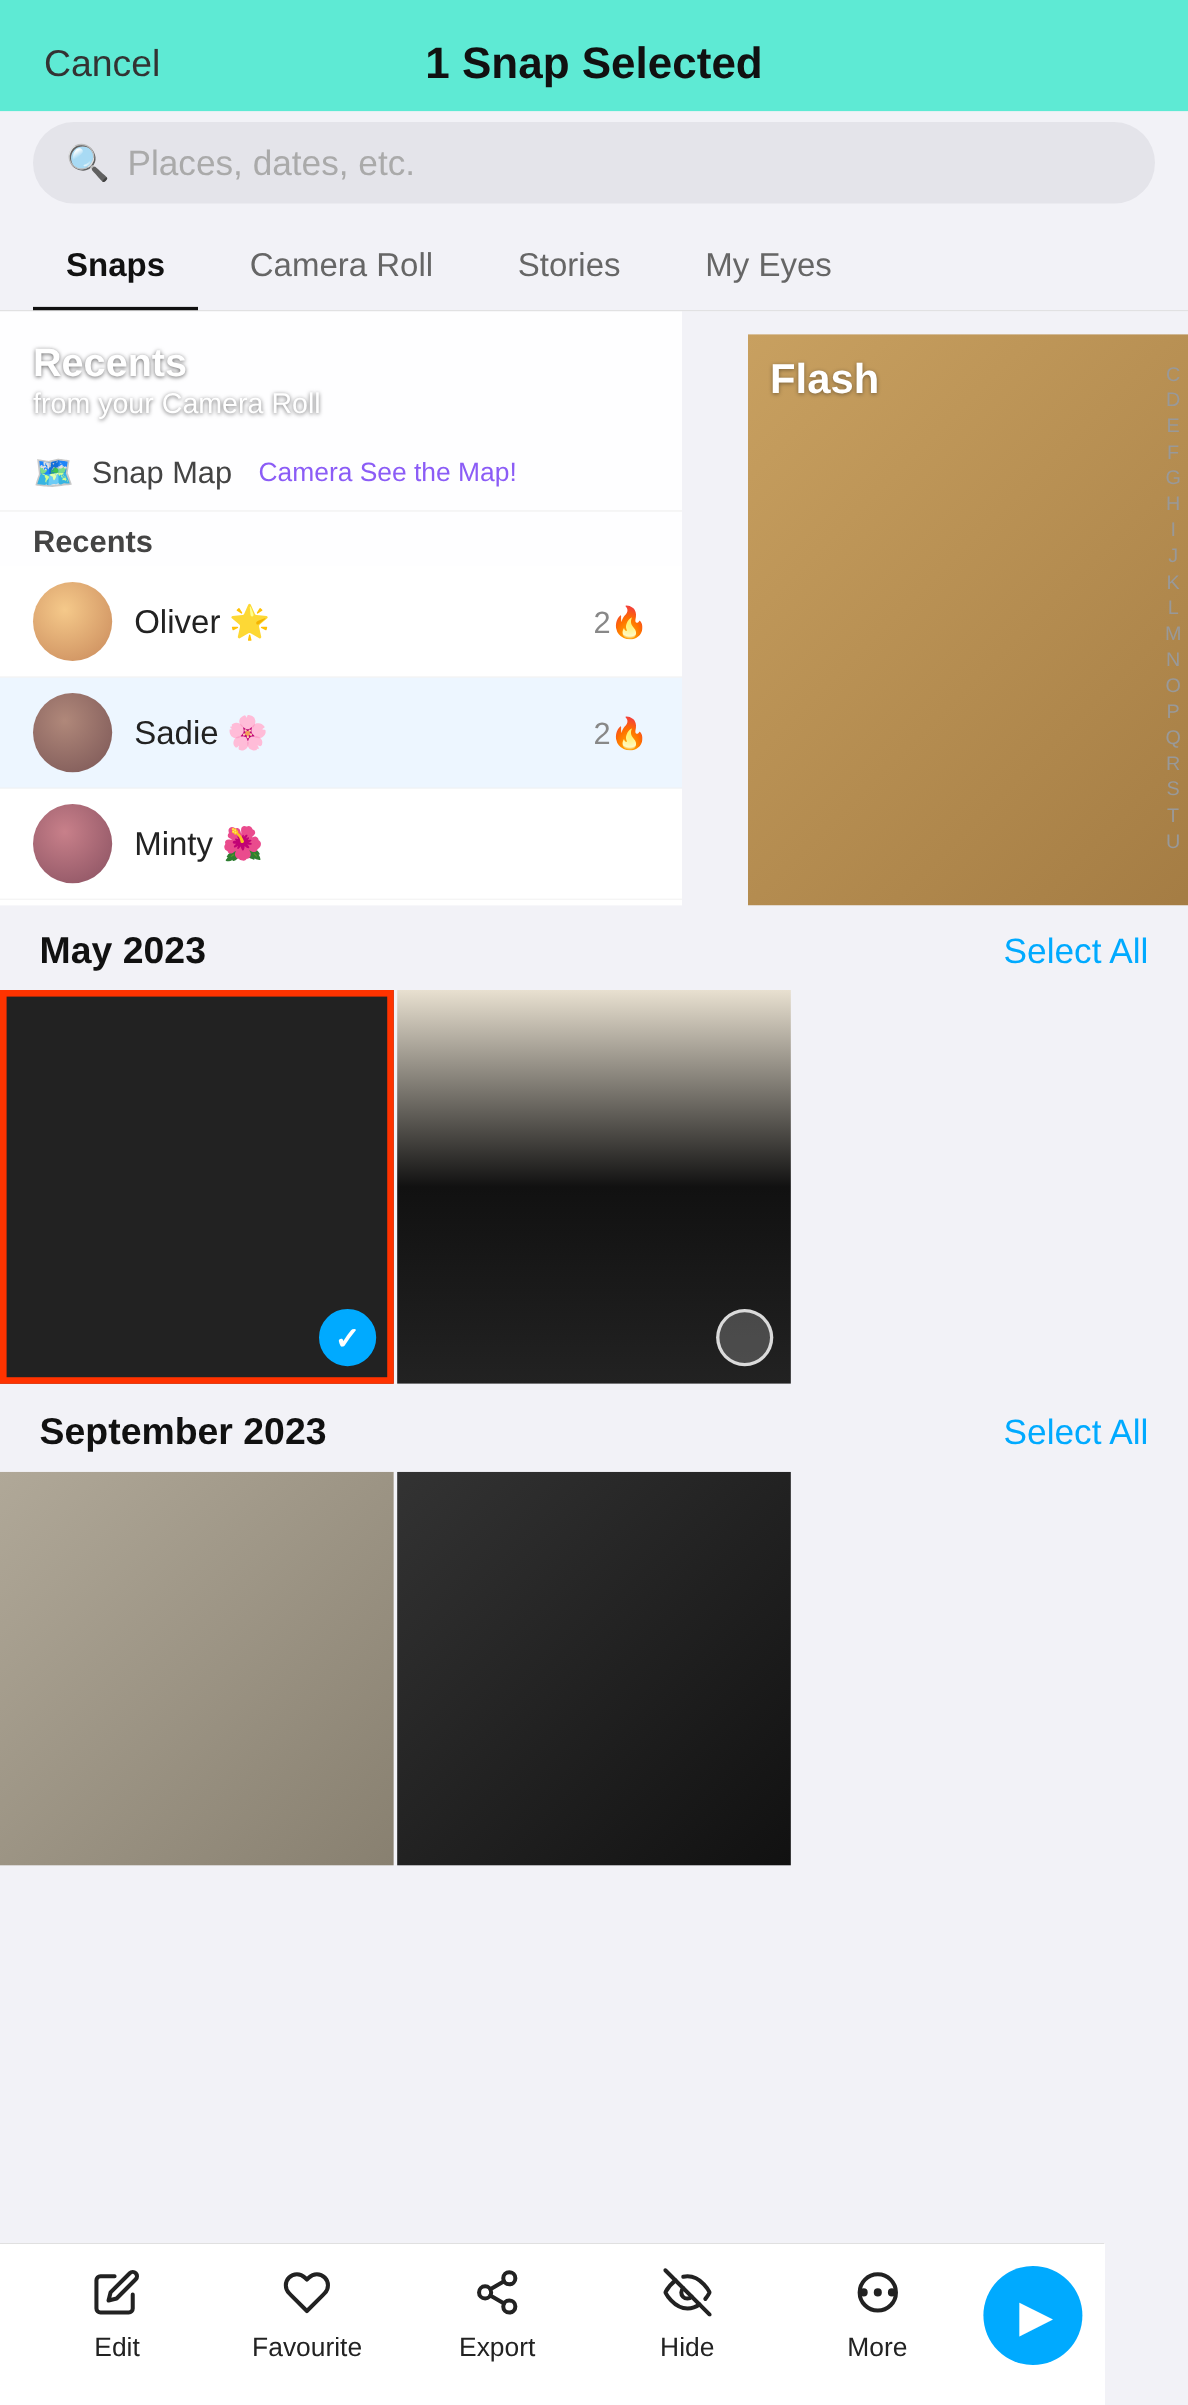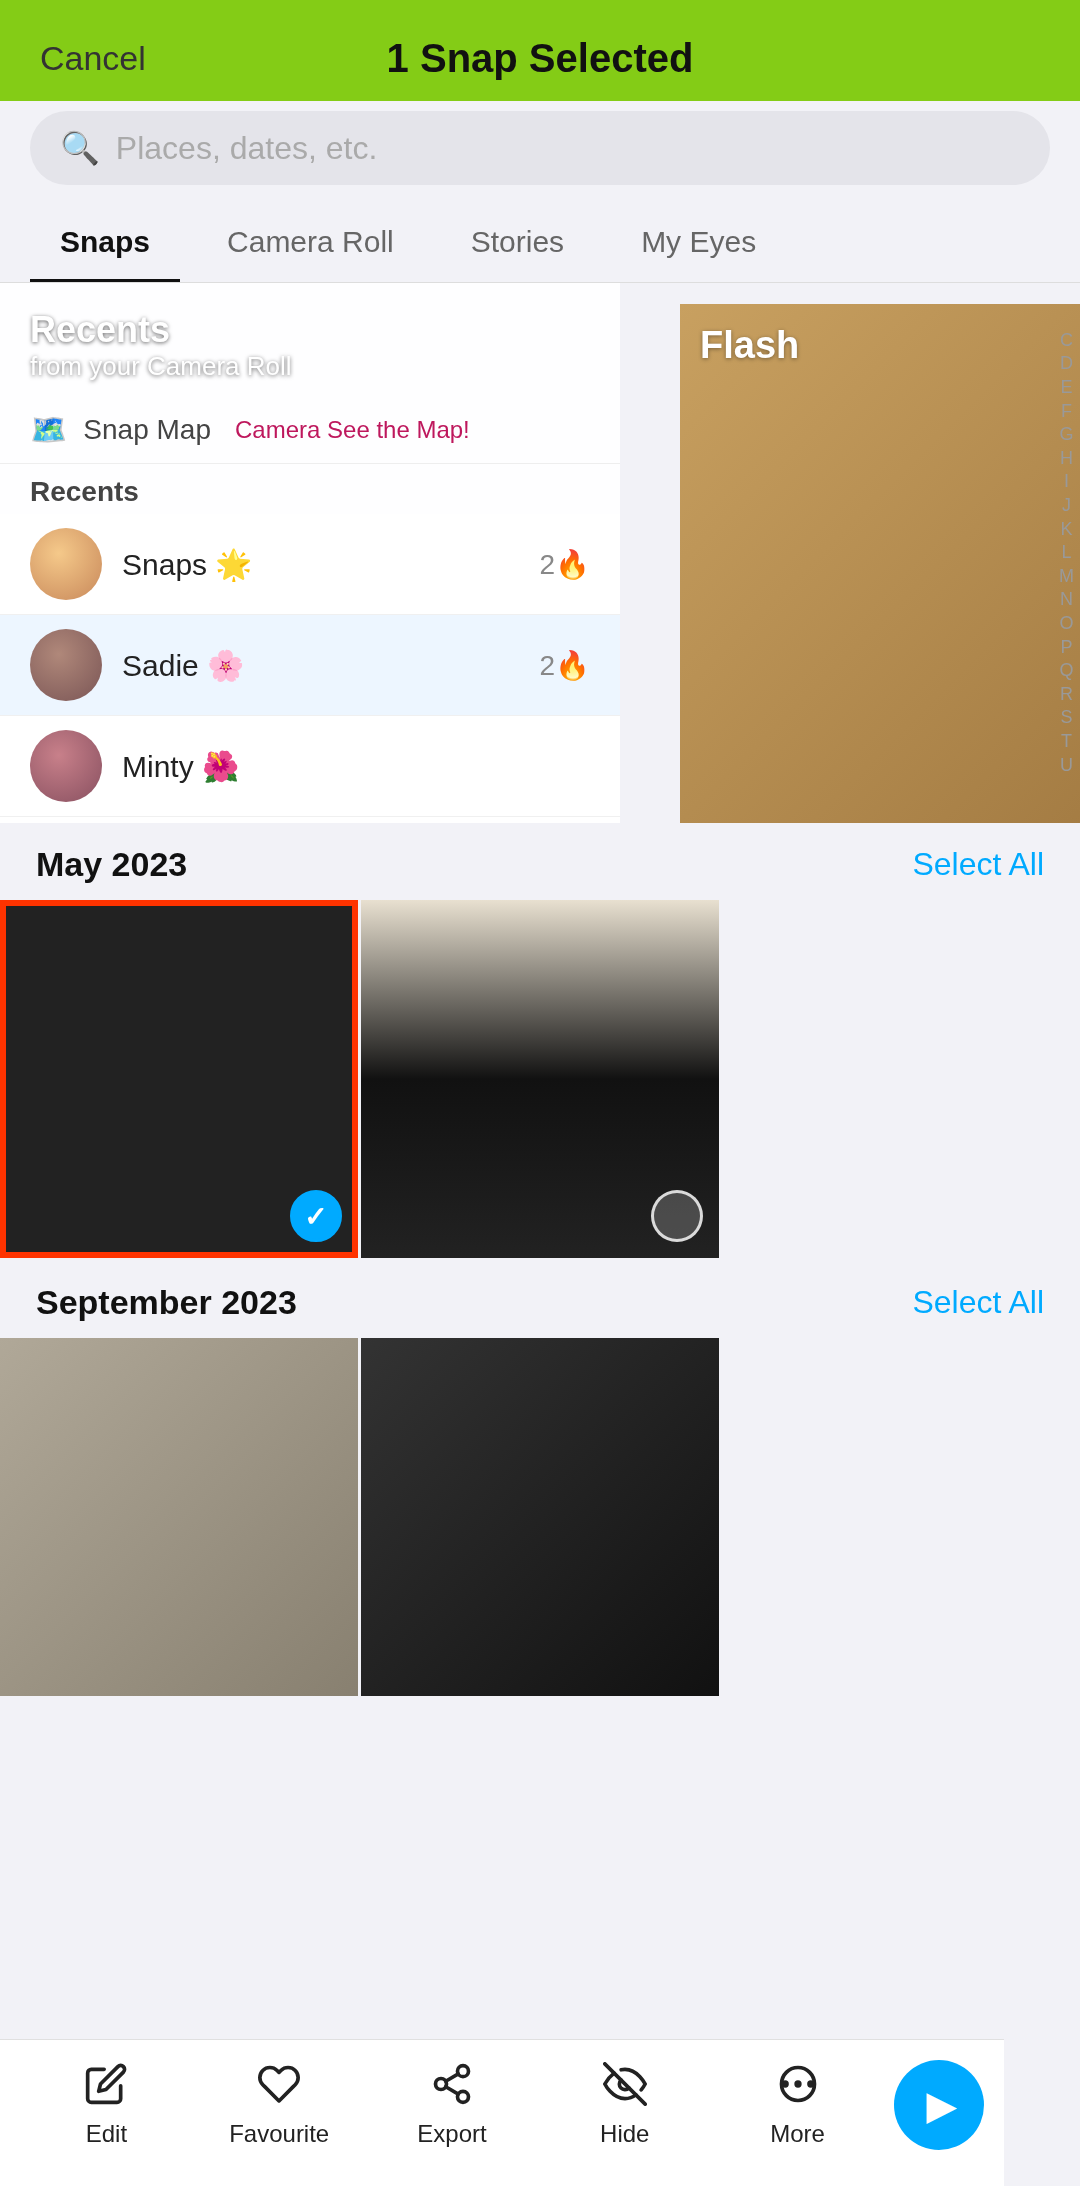--- a/index.html
+++ b/index.html
@@ -12,21 +12,21 @@
       overflow-x: hidden;
       position: relative;
     }
 
     
     .header {
       display: flex;
       align-items: center;
       justify-content: center;
       padding: 36px 40px 20px;
-      background: #84cc16;
+      background: #5eead4;
       position: relative;
     }
     .cancel-btn {
       position: absolute;
       left: 40px;
       font-size: 34px;
       color: #333;
       background: none;
       border: none;
       cursor: pointer;
@@ -373,28 +373,28 @@
 
   <div class="big-overlay">
     <div class="big-overlay-header">
       <div class="big-overlay-recents-title">Recents</div>
       <div class="big-overlay-recents-sub">from your Camera Roll</div>
     </div>
 
     <div class="overlay-snap-map-row">
       <span style="font-size:30px;">🗺️</span>
       <span style="font-size:28px; color:#444;">Snap Map</span>
-      <span style="font-size:24px; color:#be185d; margin-left:8px;">Camera See the Map!</span>
+      <span style="font-size:24px; color:#8b5cf6; margin-left:8px;">Camera See the Map!</span>
     </div>
 
     <div class="recents-section-label">Recents</div>
 
     <div class="friend-row">
       <div class="friend-avatar avatar1"></div>
-      <span class="friend-name">Snaps 🌟</span>
+      <span class="friend-name">Oliver 🌟</span>
       <span class="friend-meta">2🔥</span>
     </div>
     <div class="friend-row selected">
       <div class="friend-avatar avatar2"></div>
       <span class="friend-name">Sadie 🌸</span>
       <span class="friend-meta">2🔥</span>
     </div>
     <div class="friend-row">
       <div class="friend-avatar avatar3"></div>
       <span class="friend-name">Minty 🌺</span>

